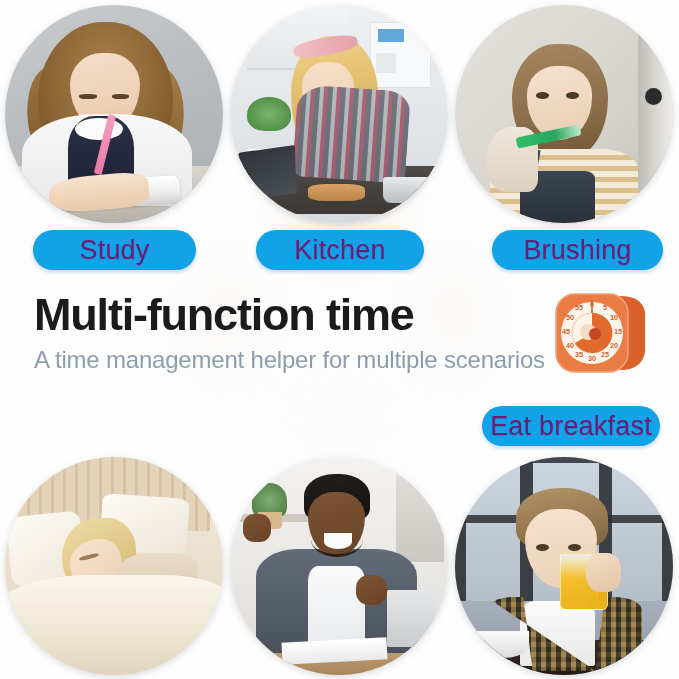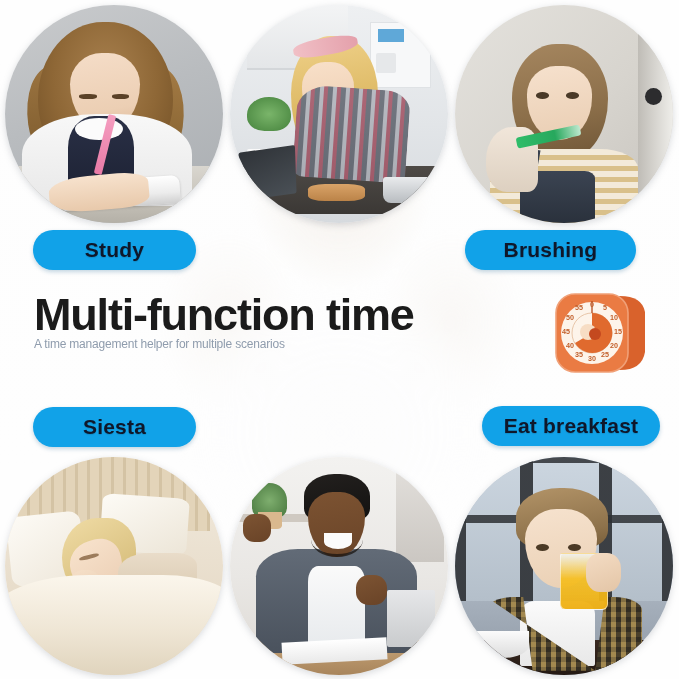--- a/index.html
+++ b/index.html
@@ -457,23 +457,23 @@
 
   
   .pill {
     position: absolute;
     z-index: 4;
     display: flex;
     align-items: center;
     justify-content: center;
     height: 40px;
     border-radius: 22px;
-    color: #0f172a;
-    font-weight: bold;
-    font-size: 21px;
+    color: #701a75;
+    font-weight: normal;
+    font-size: 27px;
     letter-spacing: 0.2px;
     white-space: nowrap;
     text-shadow: 0 1px 1px rgba(0,0,0,0.12);
     box-shadow: 0 2px 4px rgba(20,90,140,0.25);
   }
 
   
   .headline {
     position: absolute;
     left: 34px;
@@ -482,21 +482,22 @@
   }
   .title {
     font-size: 45px;
     font-weight: bold;
     color: #1b1b1b;
     letter-spacing: -1.2px;
     line-height: 1;
     white-space: nowrap;
   }
   .subtitle {
-    font-size: 12px;
+    margin-top: 9px;
+    font-size: 24px;
     color: #8f9cad;
     letter-spacing: -0.2px;
     white-space: nowrap;
   }
 
   
   .timer {
     position: absolute;
     left: 546px;
     top: 286px;
@@ -564,21 +565,24 @@
       <div class="overalls"></div>
       <div class="strap"></div>
       <div class="arm"></div>
       <div class="brush"></div>
     </div>
   </div>
 
   <div class="pill" id="pill-study" style="left: 33px; top: 230px; width: 163px; background: rgb(17, 162, 232);">
     <span>Study</span>
   </div>
-  <div class="pill" id="pill-brushing" style="left: 465px; top: 230px; width: 171px; background: rgb(17, 162, 232);">
+  <div class="pill" id="pill-kitchen" style="left: 256px; top: 230px; width: 168px; background: rgb(17, 162, 232);">
+    <span>Kitchen</span>
+  </div>
+  <div class="pill" id="pill-brushing" style="left: 492px; top: 230px; width: 171px; background: rgb(17, 162, 232);">
     <span>Brushing</span>
   </div>
 
   <div class="headline">
     <div class="title" style="color: rgb(27, 27, 27);">Multi-function time</div>
     <div class="subtitle" style="color: rgb(143, 156, 173);">A time management helper for multiple scenarios</div>
   </div>
 
   <div class="timer">
     <svg viewBox="0 0 105 95" width="105" height="95" xmlns="http://www.w3.org/2000/svg">
@@ -609,23 +613,20 @@
         <text x="46" y="75">30</text>
         <text x="33" y="71">35</text>
         <text x="24" y="62">40</text>
         <text x="20" y="48">45</text>
         <text x="24" y="34">50</text>
         <text x="33" y="24">55</text>
       </g>
     </svg>
   </div>
 
-  <div class="pill" id="pill-siesta" style="left: 33px; top: 407px; width: 163px; background: rgb(17, 162, 232);">
-    <span>Siesta</span>
-  </div>
   <div class="pill" id="pill-breakfast" style="left: 482px; top: 406px; width: 178px; background: rgb(17, 162, 232);">
     <span>Eat breakfast</span>
   </div>
 
   <div class="photo" id="photo-siesta" title="Woman sleeping in a bed with cream bedding" style="left: 5px; top: 457px; width: 218px; height: 218px;">
     <div class="scene sc-siesta">
       <div class="headboard"></div>
       <div class="pillow1"></div>
       <div class="pillow2"></div>
       <div class="hair"></div>

